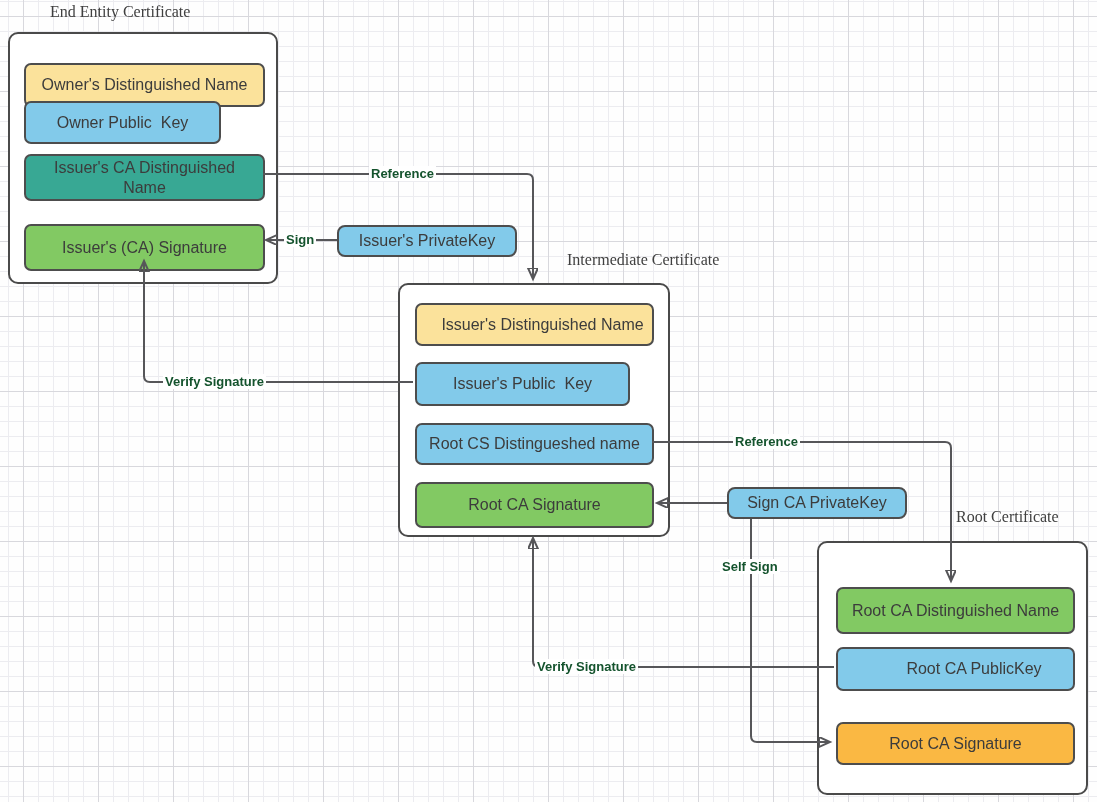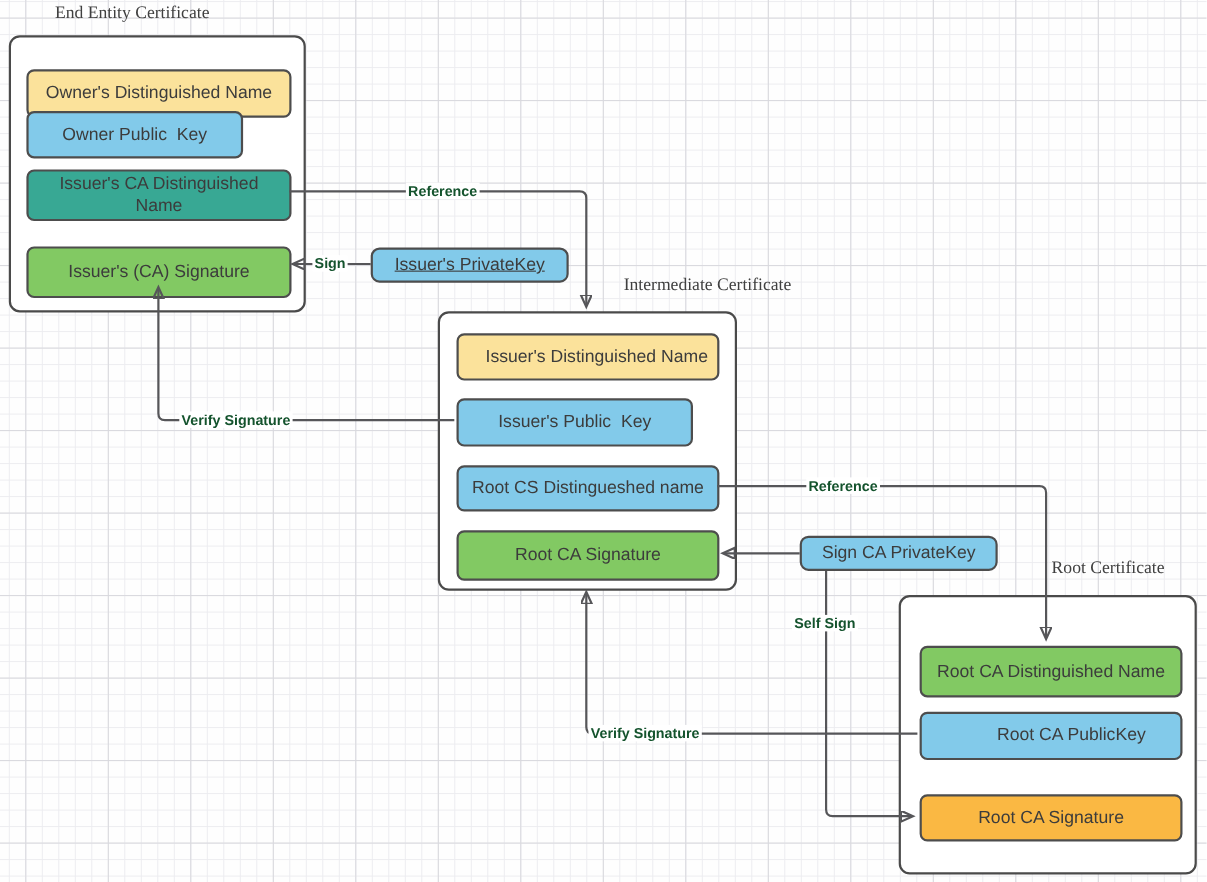--- a/index.html
+++ b/index.html
@@ -61,21 +61,21 @@
     <div class="field" style="left: 15px; top: 197px; width: 239px; height: 46px; background-color: rgb(130, 201, 99);">Root CA Signature</div>
   </div>
 
   <div class="title" style="left:956px;top:508px;">Root Certificate</div>
   <div class="group" style="left:817px;top:541px;width:271px;height:254px;">
     <div class="field" style="left: 17px; top: 44px; width: 239px; height: 47px; background-color: rgb(130, 201, 99);">Root CA Distinguished Name</div>
     <div class="field" style="left: 17px; top: 104px; width: 239px; height: 44px; background-color: rgb(130, 202, 234); padding-left: 37px;">Root CA PublicKey</div>
     <div class="field" style="left: 17px; top: 179px; width: 239px; height: 43px; background-color: rgb(250, 184, 67);">Root CA Signature</div>
   </div>
 
-  <div class="keybox" style="left: 337px; top: 225px; width: 180px; height: 32px; background-color: rgb(130, 202, 234); text-decoration: underline;">Issuer's PrivateKey</div>
+  <div class="keybox" style="left: 337px; top: 225px; width: 180px; height: 32px; background-color: rgb(130, 202, 234);">Issuer's PrivateKey</div>
   <div class="keybox" style="left: 727px; top: 487px; width: 180px; height: 32px; background-color: rgb(130, 202, 234);">Sign CA PrivateKey</div>
 
   <svg id="arrows" width="1097" height="802">
     <defs>
       <marker id="ah" markerUnits="userSpaceOnUse" markerWidth="14" markerHeight="12" refX="10" refY="5" orient="auto">
         <path d="M0,0 L11,5 L0,10 Z" fill="#4f4f4f" stroke="none"></path>
       </marker>
     </defs>
     <path d="M 263 174 L 527 174 Q 533 174 533 180 L 533 278" marker-end="url(#ah)"></path>
     <path d="M 337 240 L 267 240" marker-end="url(#ah)"></path>

